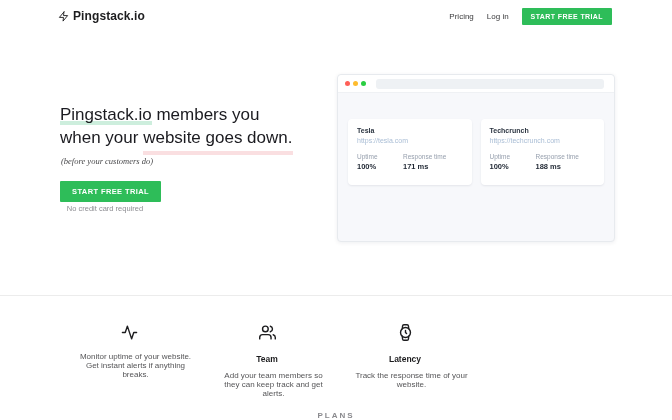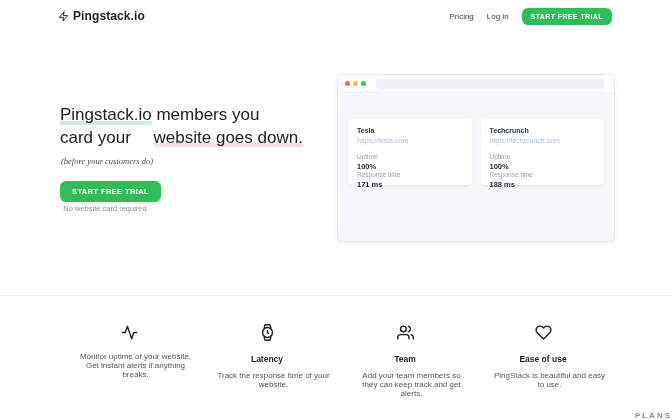--- a/index.html
+++ b/index.html
@@ -16,39 +16,38 @@
   .header {
     position: absolute; top: 0; left: 0; right: 0; height: 28px;
     display: flex; align-items: center; justify-content: space-between;
     padding: 4px 60px 0 58px;
   }
   .logo { display: flex; align-items: center; gap: 4px; font-size: 12px; font-weight: 700; letter-spacing: 0.1px; cursor: pointer; }
   .logo svg { display: block; }
   .nav { display: flex; align-items: center; gap: 13px; }
   .nav-link { font-size: 8px; color: #3a3a3c; cursor: pointer; }
   .btn {
-    background: #2ebd59; color: #ffffff; border: none; border-radius: 6px;
+    background: #2ebd59; color: #ffffff; border: none; border-radius: 1px;
     font-family: "Liberation Sans", sans-serif; font-weight: 700; cursor: pointer;
     letter-spacing: 0.4px;
   }
   .btn-header { font-size: 7px; padding: 5px 9px; }
 
   
   .hero-heading {
     position: absolute; left: 60px; top: 103px;
     font-size: 17px; line-height: 23px; font-weight: 500; color: #1b1b20;
   }
   .hl-green {
     background: linear-gradient(#cdeedd, #cdeedd) no-repeat left bottom / 100% 4px;
     padding-bottom: 1px;
   }
   .hl-pink {
     background: linear-gradient(#fadfe1, #fadfe1) no-repeat left bottom / 100% 4px;
-    padding-bottom: 0;
-    margin-left: 18px;
+    padding-bottom: 8px;
   }
   .hero-subtitle {
     position: absolute; left: 61px; top: 156px;
     font-size: 8.5px; font-style: italic; color: #48484a; font-family: Liberation Serif, serif;
   }
   .btn-hero { position: absolute; left: 60px; top: 181px; font-size: 7.5px; padding: 6px 12px; }
   .hero-note {
     position: absolute; left: 60px; top: 204px; width: 90px;
     text-align: center; font-size: 7.5px; color: #8e8e93;
   }
@@ -69,38 +68,38 @@
   .dot-yellow { background: #febc2e; }
   .dot-green { background: #2ace42; }
   .url-bar { flex: 1; height: 10px; background: #eef1f4; border-radius: 3px; margin-left: 7px; margin-right: 3px; }
   .browser-body { display: flex; gap: 9px; padding: 26px 10px 0 10px; }
   .monitor-card {
     width: 126px; height: 66px; background: #ffffff; border-radius: 4px;
     box-shadow: 0 1px 2px rgba(31,45,61,0.09); padding: 8px 9px;
   }
   .card-title { font-size: 7px; font-weight: 700; color: #2b3440; }
   .card-url { font-size: 7px; color: #a9bdd5; margin-top: 3px; }
-  .card-stats { display: flex; margin-top: 9px; flex-direction: column; }
+  .card-stats { display: flex; margin-top: 9px; }
   .stat { min-width: 46px; }
   .stat-label { font-size: 6.5px; color: #97a0ae; }
   .stat-value { font-size: 7.5px; font-weight: 700; color: #1f2733; margin-top: 2px; }
 
   
   .divider { position: absolute; top: 295px; left: 0; right: 0; border-top: 1px solid #ececec; }
 
   
   .features { position: absolute; top: 324px; left: 60px; width: 552px; display: flex; }
   .feature { width: 138px; text-align: center; padding: 0 5px; }
   .feature-icon svg { display: inline-block; }
   .feature-title { font-size: 8.5px; font-weight: 700; color: #1d1d1f; margin-top: 9px; }
   .feature-desc { font-size: 8px; line-height: 9px; color: #555557; margin-top: 7px; margin-left: 13px; }
 
   
   .plans-label {
-    position: absolute; top: 411px; left: 0; right: 0; text-align: right;
+    position: absolute; top: 411px; left: 0; right: 0; text-align: center;
     font-size: 8px; font-weight: 700; letter-spacing: 2px; color: #8a8a8e;
   }
 </style>
 </head>
 <body>
 
 <div class="header">
   <div class="logo">
     <span>
       <svg width="11" height="11" viewBox="0 0 24 24" fill="none" stroke="#1d1d1f" stroke-width="2" stroke-linecap="round" stroke-linejoin="round">
@@ -111,25 +110,25 @@
   </div>
   <div class="nav">
     <span class="nav-link">Pricing</span>
     <span class="nav-link">Log in</span>
     <button class="btn btn-header">START FREE TRIAL</button>
   </div>
 </div>
 
 <h1 class="hero-heading">
   <span class="hl-green">Pingstack.io</span><span> members you</span><br>
-  <span>card your </span><span class="hl-pink">website goes down.</span>
+  <span>when your </span><span class="hl-pink">website goes down.</span>
 </h1>
 <div class="hero-subtitle">(before your customers do)</div>
 <button class="btn btn-hero">START FREE TRIAL</button>
-<div class="hero-note">No website card required</div>
+<div class="hero-note">No credit card required</div>
 
 <div class="browser">
   <div class="browser-titlebar">
     <span class="dot dot-red"></span>
     <span class="dot dot-yellow"></span>
     <span class="dot dot-green"></span>
     <span class="url-bar"></span>
   </div>
   <div class="browser-body">
 
@@ -170,52 +169,43 @@
 
 <div class="features">
 
   <div class="feature">
     <span class="feature-icon">
       <svg width="17" height="17" viewBox="0 0 24 24" fill="none" stroke="#1d1d1f" stroke-width="2" stroke-linecap="round" stroke-linejoin="round">
           <polyline points="22 12 18 12 15 21 9 3 6 12 2 12"></polyline>
         </svg>
     </span>
     <div class="feature-desc">Monitor uptime of your website. Get instant alerts if anything breaks.</div>
-  </div>
-
-  <div class="feature">
-    <span class="feature-icon">
-      <svg width="17" height="17" viewBox="0 0 24 24" fill="none" stroke="#1d1d1f" stroke-width="2" stroke-linecap="round" stroke-linejoin="round">
-          <circle cx="12" cy="12" r="7"></circle>
-          <polyline points="12 9 12 12 13.5 13.5"></polyline>
-          <path d="M16.51 17.35l-.35 3.83a2 2 0 0 1-2 1.82H9.83a2 2 0 0 1-2-1.82l-.35-3.83m.01-10.7l.35-3.83A2 2 0 0 1 9.83 1h4.35a2 2 0 0 1 2 1.82l.35 3.83"></path>
-        </svg>
-    </span>
-    <div class="feature-title">Latency</div>
-    <div class="feature-desc">Track the response time of your website.</div>
   </div>
 
   <div class="feature">
     <span class="feature-icon">
       <svg width="17" height="17" viewBox="0 0 24 24" fill="none" stroke="#1d1d1f" stroke-width="2" stroke-linecap="round" stroke-linejoin="round">
           <path d="M17 21v-2a4 4 0 0 0-4-4H5a4 4 0 0 0-4 4v2"></path>
           <circle cx="9" cy="7" r="4"></circle>
           <path d="M23 21v-2a4 4 0 0 0-3-3.87"></path>
           <path d="M16 3.13a4 4 0 0 1 0 7.75"></path>
         </svg>
     </span>
     <div class="feature-title">Team</div>
     <div class="feature-desc">Add your team members so they can keep track and get alerts.</div>
   </div>
 
   <div class="feature">
     <span class="feature-icon">
       <svg width="17" height="17" viewBox="0 0 24 24" fill="none" stroke="#1d1d1f" stroke-width="2" stroke-linecap="round" stroke-linejoin="round">
-          <path d="M20.84 4.61a5.5 5.5 0 0 0-7.78 0L12 5.67l-1.06-1.06a5.5 5.5 0 0 0-7.78 7.78l1.06 1.06L12 21.23l7.78-7.78 1.06-1.06a5.5 5.5 0 0 0 0-7.78z"></path>
-        </svg>
-    </span>
-    <div class="feature-title">Ease of use</div>
-    <div class="feature-desc">PingStack is beautiful and easy to use.</div>
-  </div>
+          <circle cx="12" cy="12" r="7"></circle>
+          <polyline points="12 9 12 12 13.5 13.5"></polyline>
+          <path d="M16.51 17.35l-.35 3.83a2 2 0 0 1-2 1.82H9.83a2 2 0 0 1-2-1.82l-.35-3.83m.01-10.7l.35-3.83A2 2 0 0 1 9.83 1h4.35a2 2 0 0 1 2 1.82l.35 3.83"></path>
+        </svg>
+    </span>
+    <div class="feature-title">Latency</div>
+    <div class="feature-desc">Track the response time of your website.</div>
+  </div>
+
 
 </div>
 
 <div class="plans-label">PLANS</div>
 
 </body></html>

